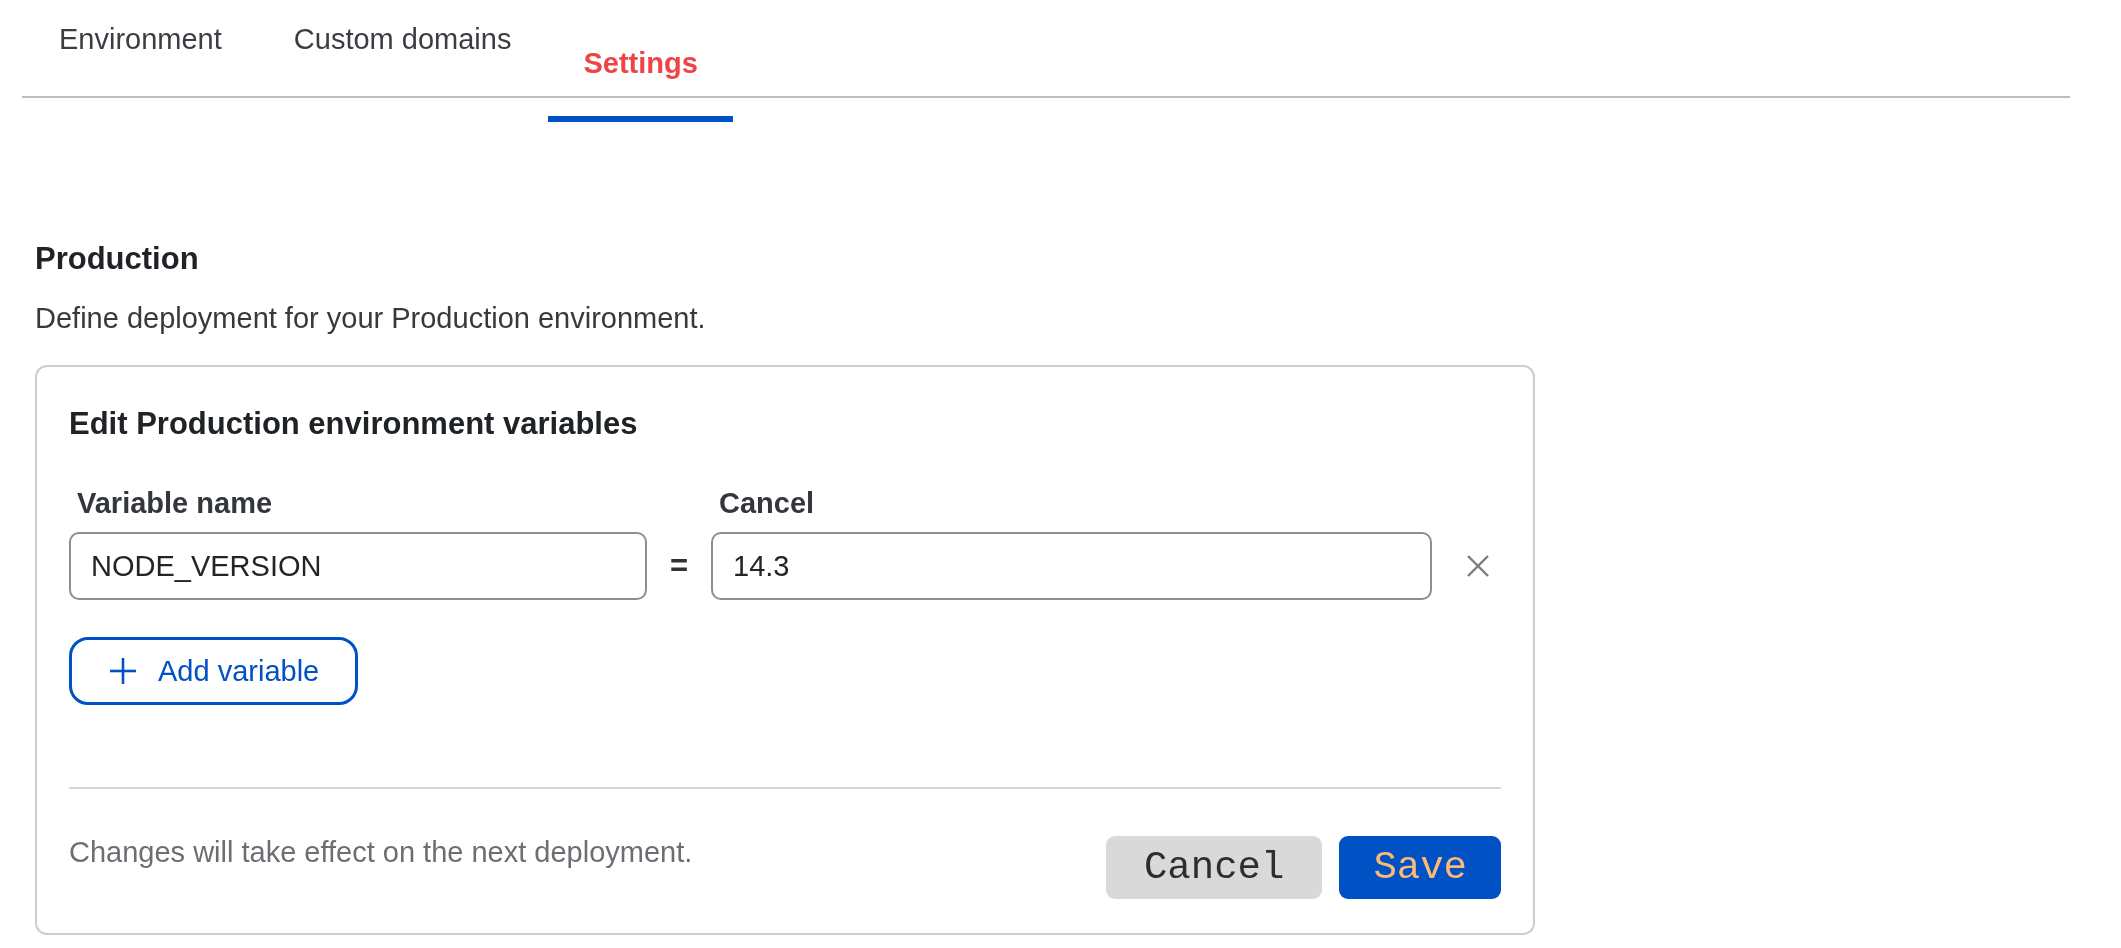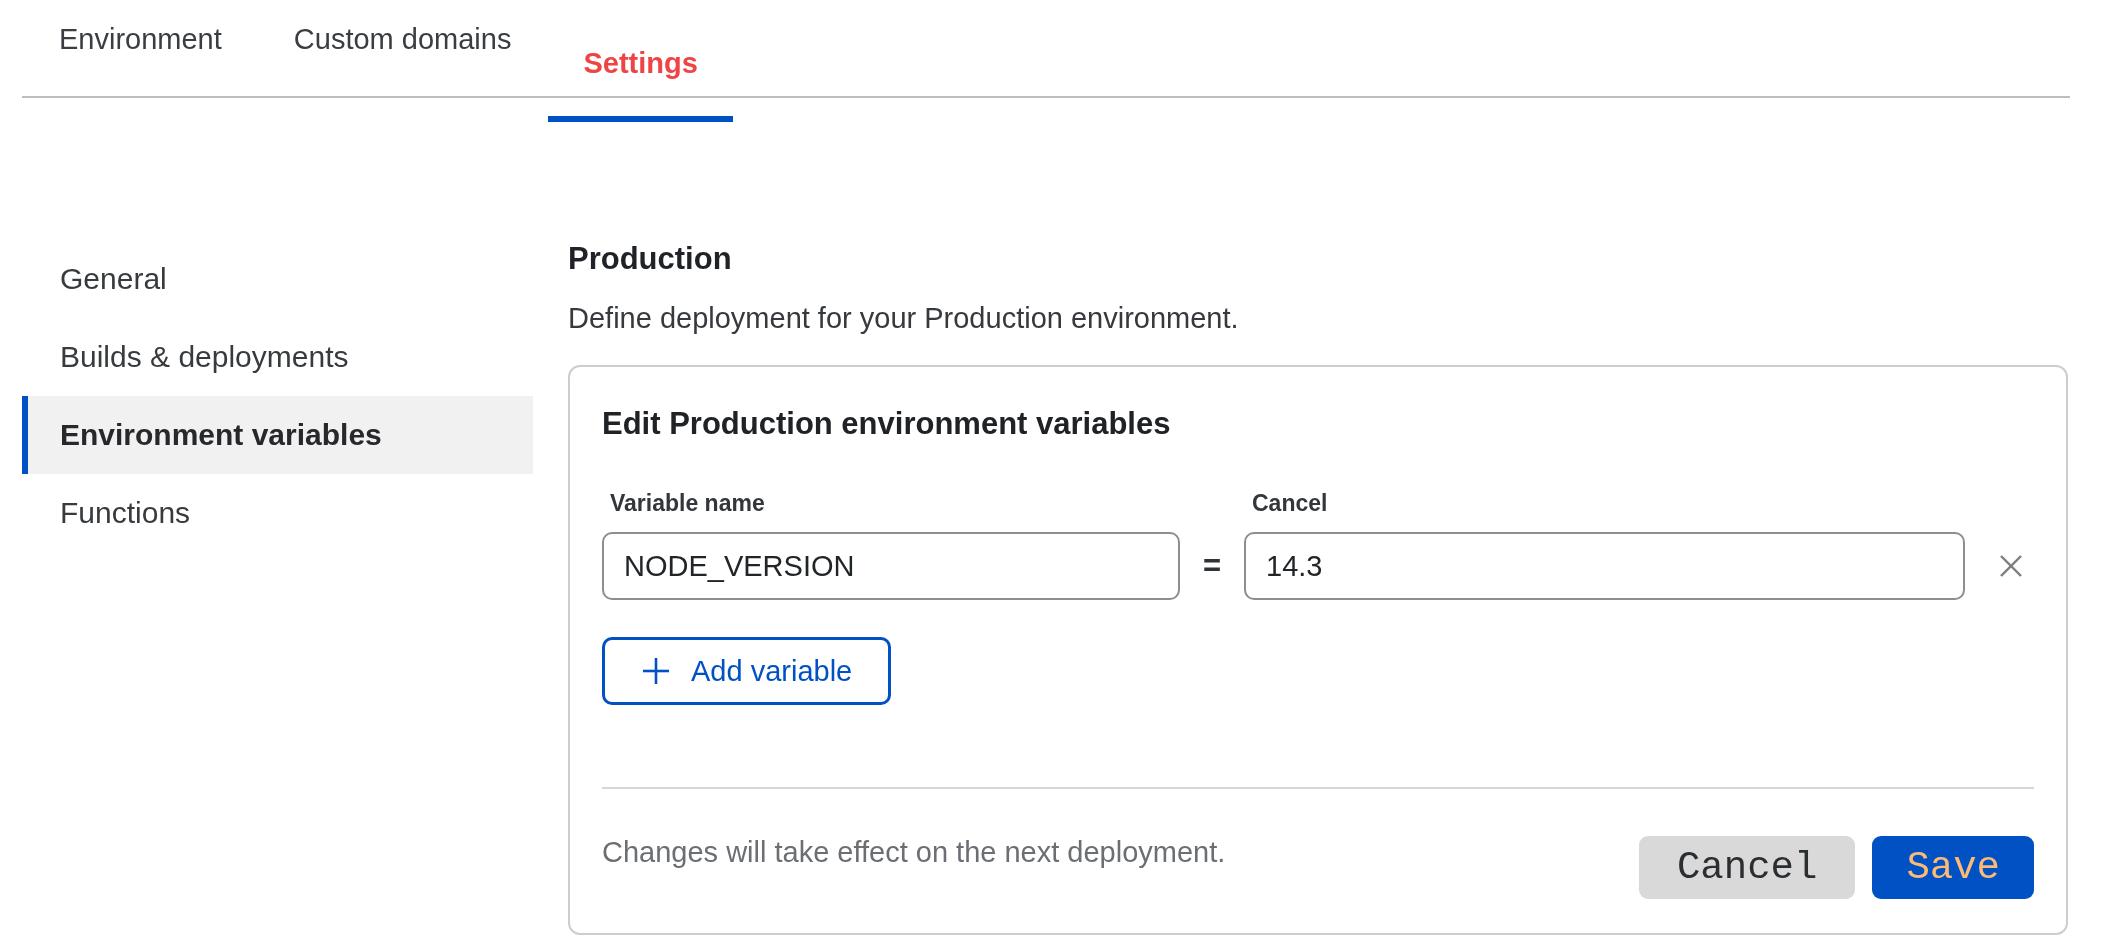--- a/index.html
+++ b/index.html
@@ -94,21 +94,21 @@
   }
   .card-title { margin: 0; font-size: 31px; font-weight: 700; line-height: 37px; }
 
   .var-grid {
     display: grid;
     grid-template-columns: 578px 64px 721px 1fr;
     align-items: center;
   }
   .labels-row { margin-top: 46px; }
   .field-label {
-    font-size: 23px; font-weight: 700; color: #33363a;
+    font-size: 29px; font-weight: 700; color: #33363a;
     padding-left: 8px; line-height: 30px;
   }
   .fields-row { margin-top: 14px; }
   .text-input {
     width: 100%; height: 68px;
     border: 2px solid var(--input-border);
     border-radius: 10px;
     font-size: 29px;
     font-family: "Liberation Sans", sans-serif;
     color: #222528;
@@ -126,21 +126,21 @@
     cursor: pointer; line-height: 0;
   }
 
   .add-btn {
     margin-top: 37px;
     height: 68px;
     display: inline-flex; align-items: center; gap: 20px;
     padding: 0 36px;
     background: #fff;
     border: 3px solid var(--accent);
-    border-radius: 10px;
+    border-radius: 19px;
     color: var(--accent);
     font-size: 29px;
     font-family: "Liberation Sans", sans-serif;
     cursor: pointer;
   }
 
   .card-divider {
     margin: 82px 0 0;
     border: none;
     border-top: 2px solid var(--divider);
@@ -172,26 +172,20 @@
     <nav class="tabs">
       <div class="tab">Environment</div>
       <div class="tab">Custom domains</div>
       <div class="tab active">Settings</div>
     </nav>
     <div class="tabbar-rule"></div>
   </header>
 
   <div class="content">
 
-    <aside class="sidebar">
-      <div class="side-item">General</div>
-      <div class="side-item">Builds &amp; deployments</div>
-      <div class="side-item active">Environment variables</div>
-      <div class="side-item">Functions</div>
-    </aside>
 
     <main class="main">
 
       <h2 class="section-title">Production</h2>
       <p class="section-desc">Define deployment for your Production environment.</p>
 
       <section class="card">
 
         <h3 class="card-title">Edit Production environment variables</h3>
 

